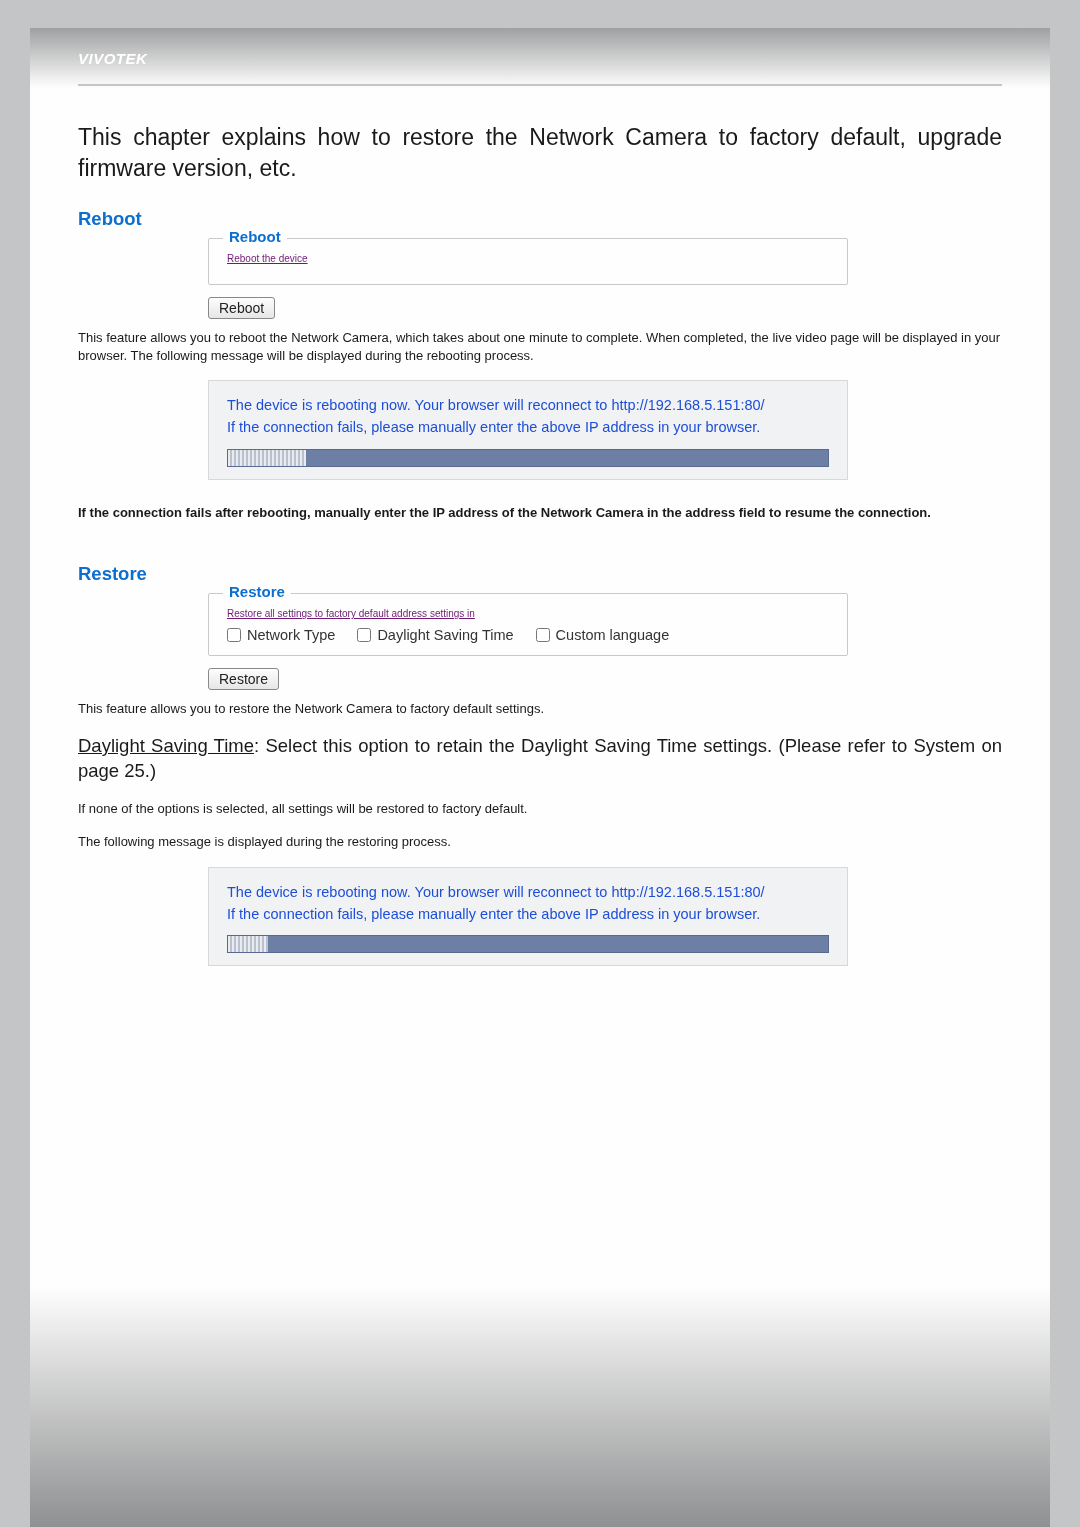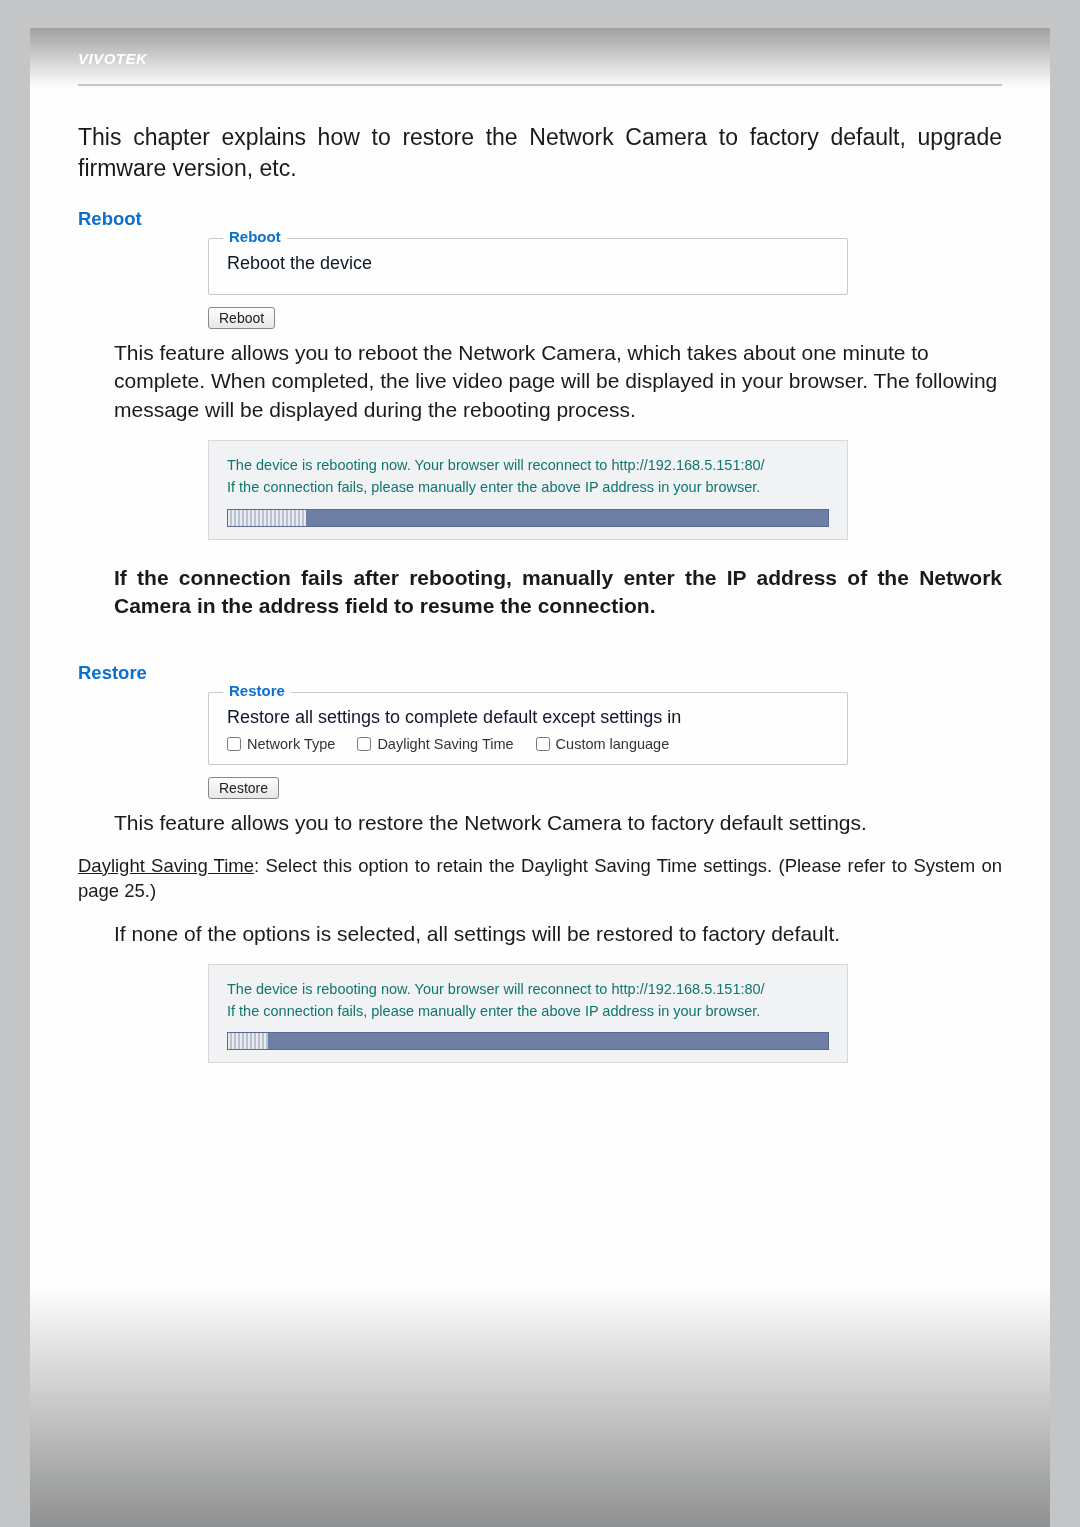--- a/index.html
+++ b/index.html
@@ -65,54 +65,54 @@
     position: absolute;
     top: -11px;
     left: 14px;
     background: #fefefe;
     padding: 0 6px;
     color: #0a6fcf;
     font-weight: bold;
     font-size: 15px;
   }
   .fieldset .inner-text {
-    color: #0f172a;
-    font-size: 18px;
+    color: #701a75;
+    font-size: 10px;
     margin-bottom: 8px;
+    text-decoration: underline;
   }
   .ui-button {
     display: inline-block;
     margin-left: 130px;
     margin-top: 2px;
     margin-bottom: 10px;
     border: 1px solid #888;
     border-radius: 3px;
     background: linear-gradient(#fdfdfd, #e6e6e6);
     font-size: 14px;
     padding: 2px 10px;
     color: #222;
     cursor: pointer;
   }
   .body-text {
     color: #1a1a1a;
-    font-size: 21px;
+    font-size: 13px;
     line-height: 1.35;
     margin-bottom: 16px;
-    margin-left: 36px;
   }
   .body-text.justify { text-align: justify; font-weight: bold; }
   .message-box {
     margin: 14px auto 24px 130px;
     width: 640px;
     background: #f1f2f3;
     border: 1px solid #d8d8da;
     padding: 14px 18px 12px 18px;
   }
   .message-box .msg-line {
-    color: #0f766e;
+    color: #1d4ed8;
     font-size: 14.5px;
     line-height: 1.5;
   }
   .progress-bar {
     margin-top: 10px;
     height: 18px;
     width: 100%;
     background: #6e7fa6;
     position: relative;
     border: 1px solid #5a6a90;
@@ -213,21 +213,21 @@
 
     <p class="body-text justify">If the connection fails after rebooting, manually enter the IP address of the Network Camera in the address field to resume the connection.</p>
 
     <div style="height:26px"></div>
 
     
     <div class="section-label">Restore</div>
 
     <div class="fieldset">
       <span class="legend">Restore</span>
-      <div class="inner-text">Restore all settings to complete default except settings in</div>
+      <div class="inner-text">Restore all settings to factory default address settings in</div>
       <div class="checkbox-row">
         <label class="cb">
           <input type="checkbox" style="">
           <span>Network Type</span>
         </label>
         <label class="cb">
           <input type="checkbox" style="">
           <span>Daylight Saving Time</span>
         </label>
         <label class="cb">
@@ -238,20 +238,21 @@
     </div>
     <button class="ui-button">Restore</button>
 
     <p class="body-text">This feature allows you to restore the Network Camera to factory default settings.</p>
 
     <p class="opt-para">
       <span class="u">Daylight Saving Time</span><span>: Select this option to retain the Daylight Saving Time settings. (Please refer to System on page 25.)</span>
     </p>
 
     <p class="body-text">If none of the options is selected, all settings will be restored to factory default.</p>
+    <p class="body-text">The following message is displayed during the restoring process.</p>
 
     <div class="message-box">
       <div class="msg-line">The device is rebooting now. Your browser will reconnect to http://192.168.5.151:80/</div>
       <div class="msg-line">If the connection fails, please manually enter the above IP address in your browser.</div>
       <div class="progress-bar">
         <div class="progress-fill w2"></div>
       </div>
     </div>
   </div>
 

